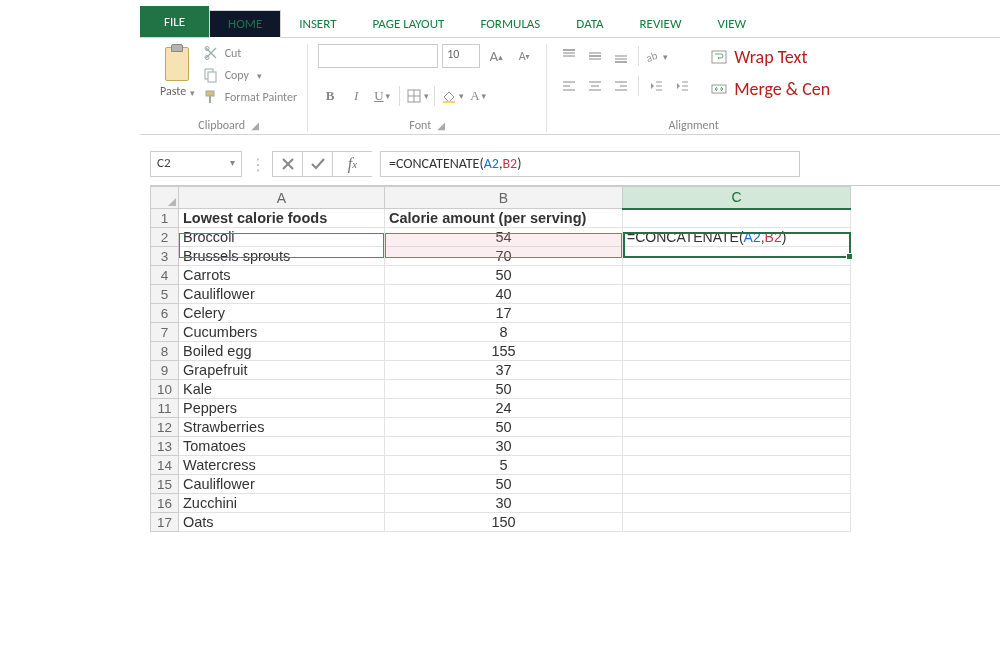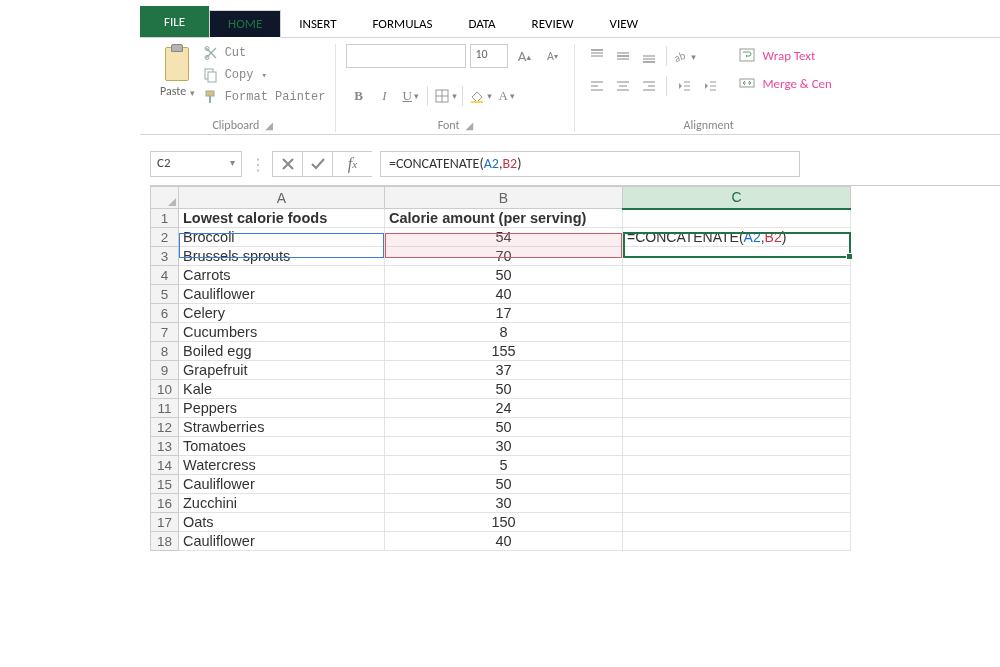--- a/index.html
+++ b/index.html
@@ -1,43 +1,43 @@
 <!DOCTYPE html>
 <html><head>
 <meta charset="utf-8">
 <style>
 * { box-sizing: border-box; margin: 0; padding: 0; }
 body { font-family: "Segoe UI", Calibri, Arial, sans-serif; font-size: 14px; color: #444; background: #fff; width: 1000px; height: 667px; overflow: hidden; padding: 10px 0 0 140px; }
 .app { background: #fff; }
 .tabs { display: flex; align-items: flex-end; height: 28px; border-bottom: 1px solid #d4d4d4; }
-.tab { padding: 5px 18px 6px; font-size: 13px; color: #000000; cursor: pointer; }
+.tab { padding: 5px 18px 6px; font-size: 13px; color: #15803d; cursor: pointer; }
 .tab.file { background: #217346; color: #fff; padding: 8px 24px; font-weight: 400; }
 .tab.active { color: #217346; border: 1px solid #d4d4d4; border-bottom: 1px solid #fff; margin-bottom: -1px; background: #0f172a; }
 .ribbon { display: flex; border-bottom: 1px solid #d4d4d4; padding: 6px 0 2px 10px; }
 .rgroup { display: flex; flex-direction: column; align-items: center; padding: 0 10px; border-right: 1px solid #e4e4e4; }
 .rgroup-content { display: flex; align-items: flex-start; gap: 8px; height: 72px; }
 .rgroup-label { font-size: 12px; color: #888; margin-top: 2px; display: flex; align-items: center; gap: 6px; }
 .dialog-launch { font-size: 10px; color: #aaa; cursor: pointer; }
 .paste-stack { display: flex; flex-direction: column; align-items: center; gap: 0; cursor: pointer; }
 .paste-icon { width: 34px; height: 40px; position: relative; }
 .paste-icon .board { position: absolute; top: 3px; left: 5px; width: 24px; height: 34px; background: #f5e3b3; border: 1px solid #c3a856; border-radius: 2px; }
 .paste-icon .clip { position: absolute; top: 0; left: 11px; width: 12px; height: 8px; background: #b4b4b4; border: 1px solid #888; border-radius: 2px 2px 0 0; }
 .paste-label { font-size: 12px; color: #666; display: flex; align-items: flex-end; gap: 2px; }
 .vbtns { display: flex; flex-direction: column; gap: 4px; font-size: 12px; color: #888; }
-.mini-btn { display: flex; align-items: center; gap: 6px; cursor: pointer; padding: 1px 0; font-family: Liberation Mono, monospace; }
+.mini-btn { display: flex; align-items: center; gap: 6px; cursor: pointer; padding: 1px 0; }
 .mini-btn svg { width: 16px; height: 16px; }
 .font-top { display: flex; align-items: center; gap: 4px; margin-bottom: 8px; }
 .font-name { width: 120px; height: 24px; border: 1px solid #ccc; background: #fff; font-size: 12px; padding: 2px 4px; color: #888; position: relative; }
 .font-size { width: 38px; height: 24px; border: 1px solid #ccc; background: #fff; font-size: 12px; padding: 2px 4px; color: #666; }
 .iconbtn { width: 24px; height: 24px; display: inline-flex; align-items: center; justify-content: center; cursor: pointer; color: #888; font-size: 13px; }
 .font-bot { display: flex; align-items: center; gap: 2px; }
 .font-bot .iconbtn { font-family: "Times New Roman", serif; }
 .align-top, .align-bot { display: flex; align-items: center; gap: 2px; margin-bottom: 6px; }
 .align-icn svg { width: 18px; height: 18px; stroke: #888; fill: none; }
-.wrap-row, .merge-row { display: flex; align-items: center; gap: 6px; font-size: 13px; color: #ec4899; cursor: pointer; padding: 2px 0; }
+.wrap-row, .merge-row { display: flex; align-items: center; gap: 6px; font-size: 18px; color: #b91c1c; cursor: pointer; padding: 2px 0; }
 .wrap-row svg, .merge-row svg { width: 18px; height: 18px; }
 .formula-bar { display: flex; align-items: center; height: 30px; margin: 14px 0 0 10px; gap: 8px; }
 .namebox { width: 92px; height: 26px; border: 1px solid #ccc; background: #fff; font-size: 13px; padding: 3px 22px 3px 6px; color: #444; position: relative; }
 .namebox:after { content: "▾"; position: absolute; right: 6px; top: 4px; color: #888; font-size: 10px; }
 .fx-dots { color: #bbb; font-size: 16px; letter-spacing: -2px; }
 .fx-btn { width: 30px; height: 26px; border: 1px solid #ccc; border-right: none; display: flex; align-items: center; justify-content: center; cursor: pointer; color: #888; }
 .fx-btn:first-of-type { border-left: 1px solid #ccc; }
 .fx-label { width: 40px; height: 26px; border: 1px solid #ccc; border-right: none; display: flex; align-items: center; justify-content: center; font-style: italic; font-family: "Times New Roman"; color: #777; font-size: 16px; }
 .formula-input { flex: 1; height: 26px; border: 1px solid #ccc; padding: 3px 8px; font-size: 14px; color: #333; max-width: 420px; }
 .formula-input .ref-a { color: #1f6fc6; }
@@ -67,20 +67,21 @@
 </style>
 </head>
 <body>
 
 <div class="app">
 
   <div class="tabs">
     <div class="tab file">FILE</div>
     <div class="tab active">HOME</div>
     <div class="tab">INSERT</div>
+    <div class="tab">PAGE LAYOUT</div>
     <div class="tab">FORMULAS</div>
     <div class="tab">DATA</div>
     <div class="tab">REVIEW</div>
     <div class="tab">VIEW</div>
   </div>
 
   <div class="ribbon">
 
     <div class="rgroup">
       <div class="rgroup-content">
@@ -399,26 +400,20 @@
             <td class="cell colA">Zucchini</td>
             <td class="cell colB num">30</td>
             <td class="cell colC"></td>
           </tr>
           <tr>
             <th class="rowhdr">17</th>
             <td class="cell colA">Oats</td>
             <td class="cell colB num">150</td>
             <td class="cell colC"></td>
           </tr>
-          <tr>
-            <th class="rowhdr">18</th>
-            <td class="cell colA">Cauliflower</td>
-            <td class="cell colB num">40</td>
-            <td class="cell colC"></td>
-          </tr>
         </tbody>
     </table>
 
     <div class="ref-a-box" style="left:29px; top:47px; width:205px; height:25px;"></div>
     <div class="ref-b-box" style="left:235px; top:47px; width:237px; height:25px;"></div>
 
     <div class="active-cell-overlay" style="left:473px; top:46px; width:228px; height:26px;">
         <div class="handle"></div>
       </div>
   </div>

